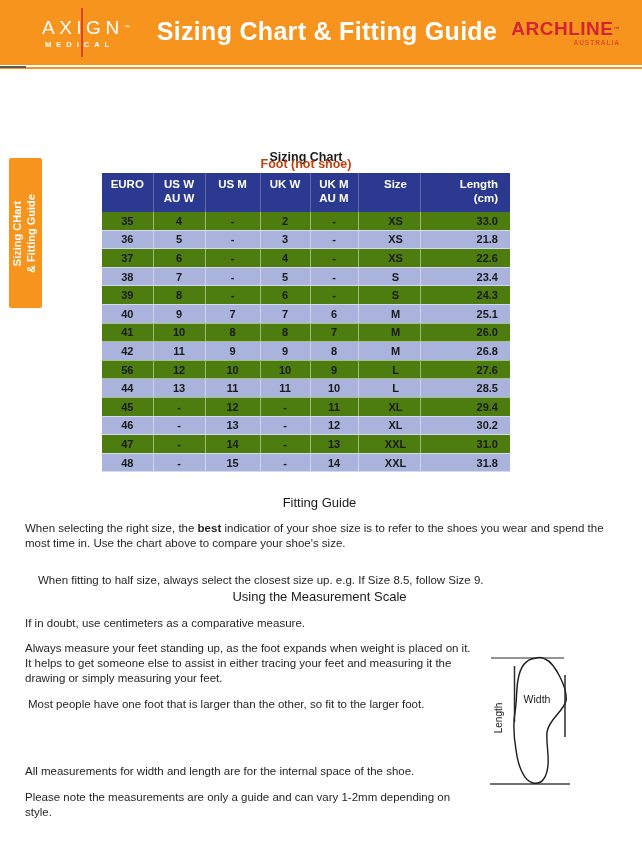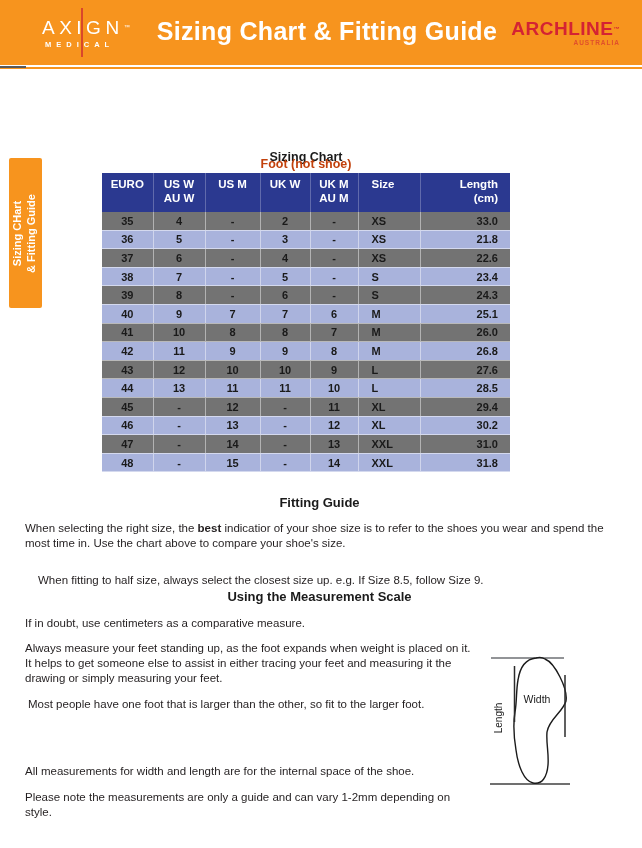--- a/index.html
+++ b/index.html
@@ -33,27 +33,27 @@
   .foot-note{left:102px;top:157px;width:408px;text-align:center;font-size:12.5px;font-weight:700;color:#c2410c;}
 
   
   .size-table{left:102px;top:173px;width:408px;border-collapse:collapse;table-layout:fixed;}
   .size-table th{background:#2B3990;color:#ffffff;font-size:11.5px;font-weight:700;vertical-align:top;padding:4px 0 0 0;height:35px;line-height:14px;border-left:1px solid rgba(255,255,255,0.25);}
   .size-table th:first-child{border-left:none;}
   .size-table td{font-size:11px;font-weight:700;color:#1a1a1a;text-align:center;height:17.6px;padding:0;border-left:1px solid rgba(255,255,255,0.45);border-bottom:1px solid rgba(255,255,255,0.5);}
   .size-table td:first-child{border-left:none;}
   .size-table col.c1{width:51px;} .size-table col.c2{width:52px;} .size-table col.c3{width:55px;}
   .size-table col.c4{width:50px;} .size-table col.c5{width:48px;} .size-table col.c6{width:62px;} .size-table col.c7{width:90px;}
-  .size-table th:nth-child(6), .size-table td:nth-child(6){text-align:left;padding-left:13px;}
+  .size-table th:nth-child(6), .size-table td:nth-child(6){text-align:center;padding-left:13px;}
   .size-table th:nth-child(7), .size-table td:nth-child(7){text-align:right;padding-right:12px;}
-  .row-blue td{background:#737373;}
+  .row-blue td{background:#4d7c0f;}
   .row-lav td{background:#A9B3DC;}
 
   
-  .sec-heading{left:0;right:3px;text-align:center;font-size:13px;font-weight:700;color:#1a1a1a;}
+  .sec-heading{left:0;right:3px;text-align:center;font-size:13px;font-weight:400;color:#1a1a1a;}
   .para{color:#231F20;font-size:11.5px;line-height:15px;}
   .para b{font-weight:700;}
 
   
   .foot-diagram{left:490px;top:646px;}
 </style>
 </head>
 <body>
 
 <div class="abs header-band"></div>
@@ -192,21 +192,21 @@
       <tr class="row-lav">
         <td>42</td>
         <td>11</td>
         <td>9</td>
         <td>9</td>
         <td>8</td>
         <td>M</td>
         <td>26.8</td>
       </tr>
       <tr class="row-blue">
-        <td>43</td>
+        <td>56</td>
         <td>12</td>
         <td>10</td>
         <td>10</td>
         <td>9</td>
         <td>L</td>
         <td>27.6</td>
       </tr>
       <tr class="row-lav">
         <td>44</td>
         <td>13</td>

